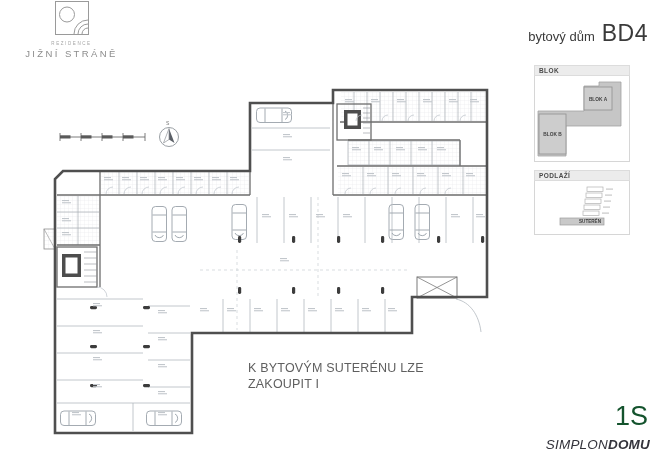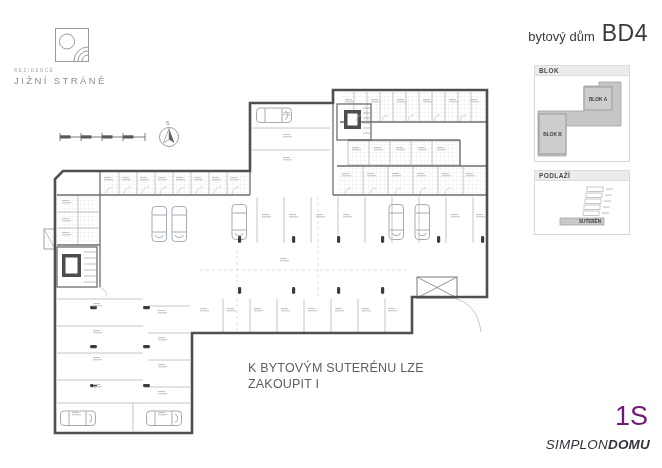--- a/index.html
+++ b/index.html
@@ -1,20 +1,20 @@
 <!DOCTYPE html>
 <html><head>
 <meta charset="utf-8">
 <style>
   html,body{margin:0;padding:0;background:#ffffff;}
   body{font-family:"Liberation Sans", sans-serif;}
   #canvas{position:relative;width:662px;height:468px;background:#ffffff;overflow:hidden;}
 
   
-  .brand{position:absolute;left:14px;top:28px;width:115px;color:#8d8d8d;}
+  .brand{position:absolute;left:14px;top:1px;width:115px;text-align:center;color:#8d8d8d;}
   .brand .logobox{width:32px;height:32px;border:1px solid #9a9a9a;margin:0 auto;}
   .brand .l1{font-size:4.5px;letter-spacing:1.6px;color:#a6a6a6;margin-top:6px;}
   .brand .l2{font-size:9.5px;letter-spacing:2.4px;color:#8c8c8c;margin-top:2px;white-space:nowrap;}
 
   
   .title{position:absolute;right:14px;top:20px;display:flex;align-items:baseline;gap:7px;color:#3a3a3a;}
   .title .pre{font-size:13px;}
   .title .code{font-size:23px;letter-spacing:0.5px;}
 
   
@@ -25,21 +25,21 @@
   #panel-blok{top:65px;}
   #panel-blok .bd{height:85px;}
   #panel-podlazi{top:170px;}
   #panel-podlazi .bd{height:53px;}
 
   
   .note{position:absolute;left:248px;top:360px;width:240px;font-size:12.5px;line-height:1.3;
     color:#5f5f5f;letter-spacing:0.2px;}
 
   
-  .floorcode{position:absolute;right:14px;top:401px;font-size:27px;color:#701a75;}
+  .floorcode{position:absolute;right:14px;top:401px;font-size:27px;color:#14532d;}
   .studio{position:absolute;right:12px;top:437px;font-size:13.5px;font-style:italic;color:#33333b;letter-spacing:0.2px;}
   .studio .b{font-weight:bold;}
 </style>
 </head>
 <body>
 
 <div id="canvas">
 
   <div class="brand">
     <div class="logobox">

